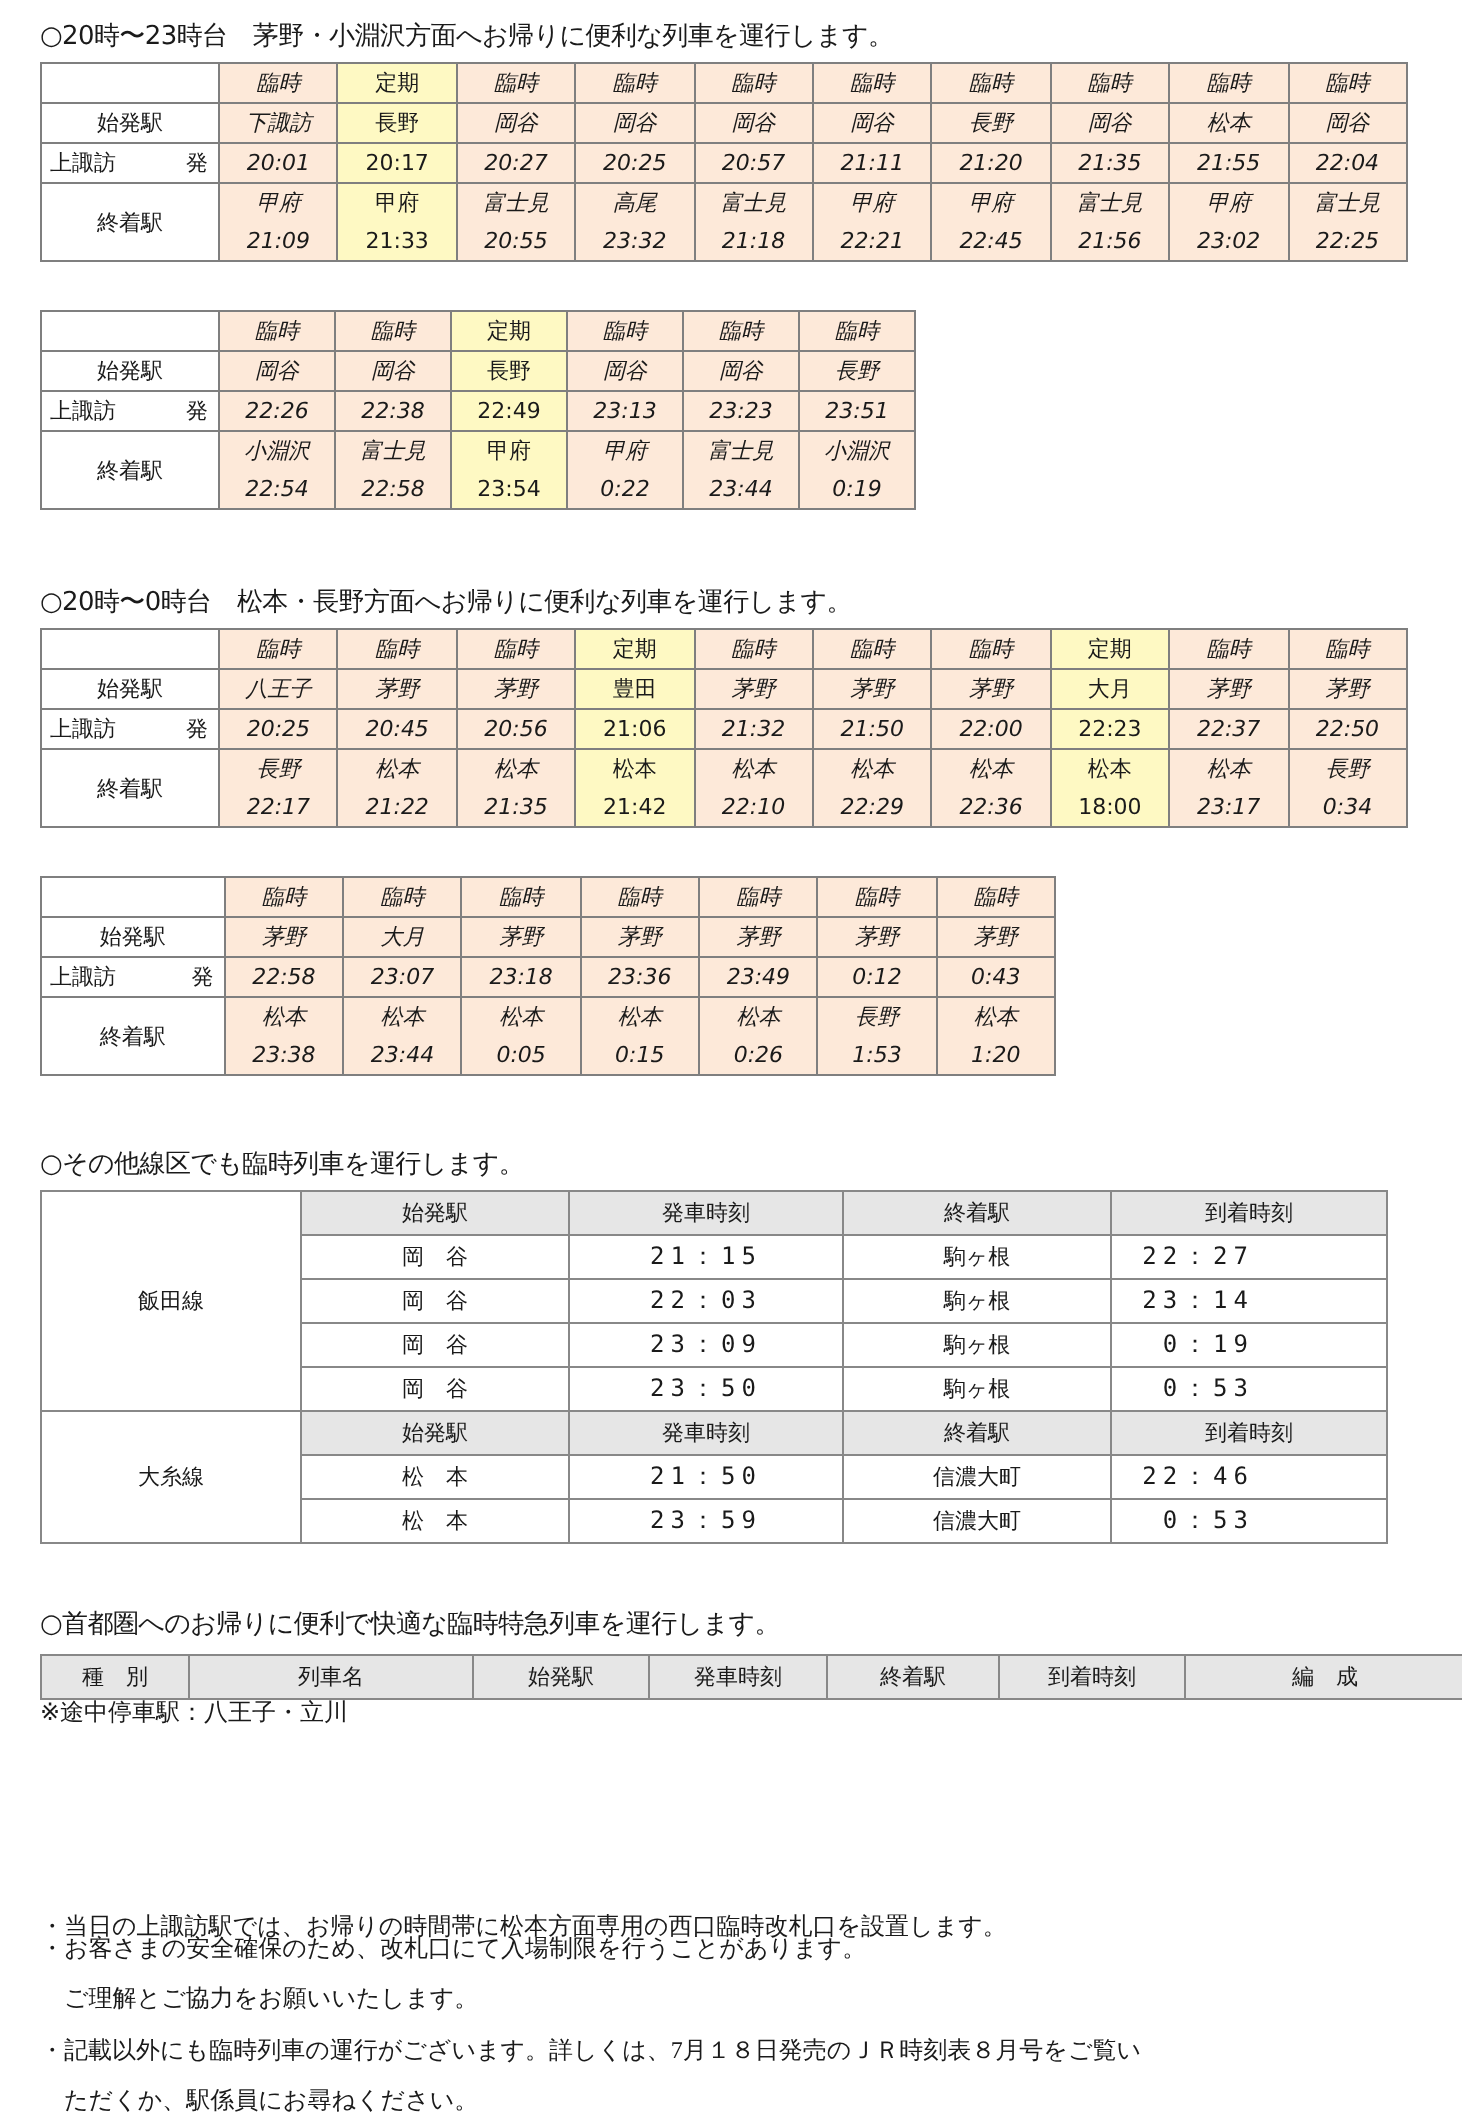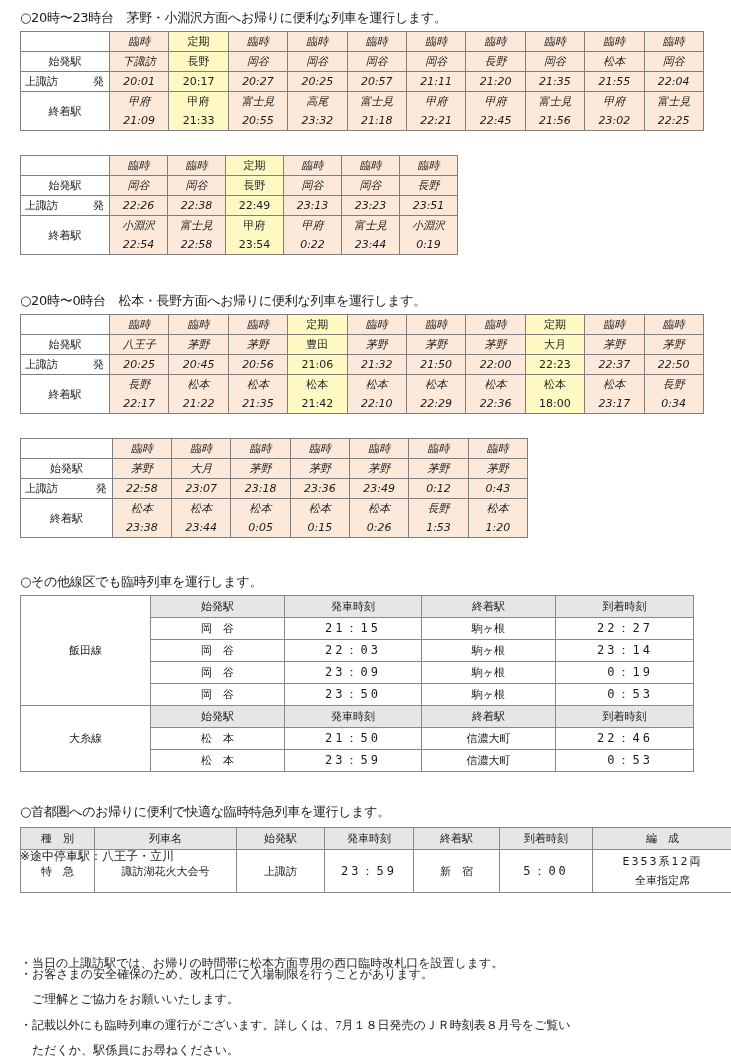--- a/index.html
+++ b/index.html
@@ -14,21 +14,21 @@
   .tt td.rg { background:#fef9c3; font-style:normal; }
   .tt td.two { height:38px; line-height:19px; }
   .tt td.two span { display:block; }
   .tt td.dep { text-align:left; padding-left:4px; }
   .tt td.dep .r { float:right; padding-right:5px; }
   .ot td { border:1px solid #888; height:21px; padding:0; text-align:center;
            font-size:11px; line-height:21px; white-space:nowrap; }
   .ot td.hd { background:#e6e6e6; }
   .ot td.ln { background:#fff; }
   .ot td.mono { font-family:"DejaVu Sans Mono", monospace; letter-spacing:3px; font-size:12px; }
-  .ot td.rt { text-align:right; padding-right:40px; }
+  .ot td.rt { text-align:right; padding-right:66px; }
   .ex td { border:1px solid #888; padding:0; text-align:center; font-size:11px; white-space:nowrap;margin-left:23px; }
   .ex td.hd { background:#e6e6e6; height:21px; line-height:21px; }
   .ex td.bd { height:42px; line-height:19px; }
   .ex td.mono { font-family:"DejaVu Sans Mono", monospace; letter-spacing:3px; font-size:12px; }
   .note { position:absolute; left:20px; font-size:12px; white-space:nowrap; }
   .bullet { position:absolute; left:20px; font-size:12px; white-space:nowrap; }
 </style>
 </head>
 <body>
 
@@ -430,32 +430,20 @@
   <tbody>
       <tr>
     <td class="hd">種　別</td>
     <td class="hd">列車名</td>
     <td class="hd">始発駅</td>
     <td class="hd">発車時刻</td>
     <td class="hd">終着駅</td>
     <td class="hd">到着時刻</td>
     <td class="hd">編　成</td>
   </tr>
-  <tr>
-    <td class="bd">特　急</td>
-    <td class="bd">諏訪湖花火大会号</td>
-    <td class="bd">上諏訪</td>
-    <td class="bd mono">23：59</td>
-    <td class="bd">新　宿</td>
-    <td class="bd mono">5：00</td>
-    <td class="bd">
-      <div style="letter-spacing:2px;">E353系12両</div>
-      <div>全車指定席</div>
-    </td>
-  </tr>
 </tbody>
   </table>
 
 <div class="note" style="top:848px;">※途中停車駅：八王子・立川</div>
 
 <div class="bullet" style="top:955px;">・当日の上諏訪駅では、お帰りの時間帯に松本方面専用の西口臨時改札口を設置します。</div>
 <div class="bullet" style="top:966px;">・お客さまの安全確保のため、改札口にて入場制限を行うことがあります。</div>
 <div class="bullet" style="top:991px;font-family:Liberation Mono, monospace;">　ご理解とご協力をお願いいたします。</div>
 <div class="bullet" style="top:1017px;font-family:Liberation Serif, serif;">・記載以外にも臨時列車の運行がございます。詳しくは、7月１８日発売のＪＲ時刻表８月号をご覧い</div>
 <div class="bullet" style="top:1042px;">　ただくか、駅係員にお尋ねください。</div>

